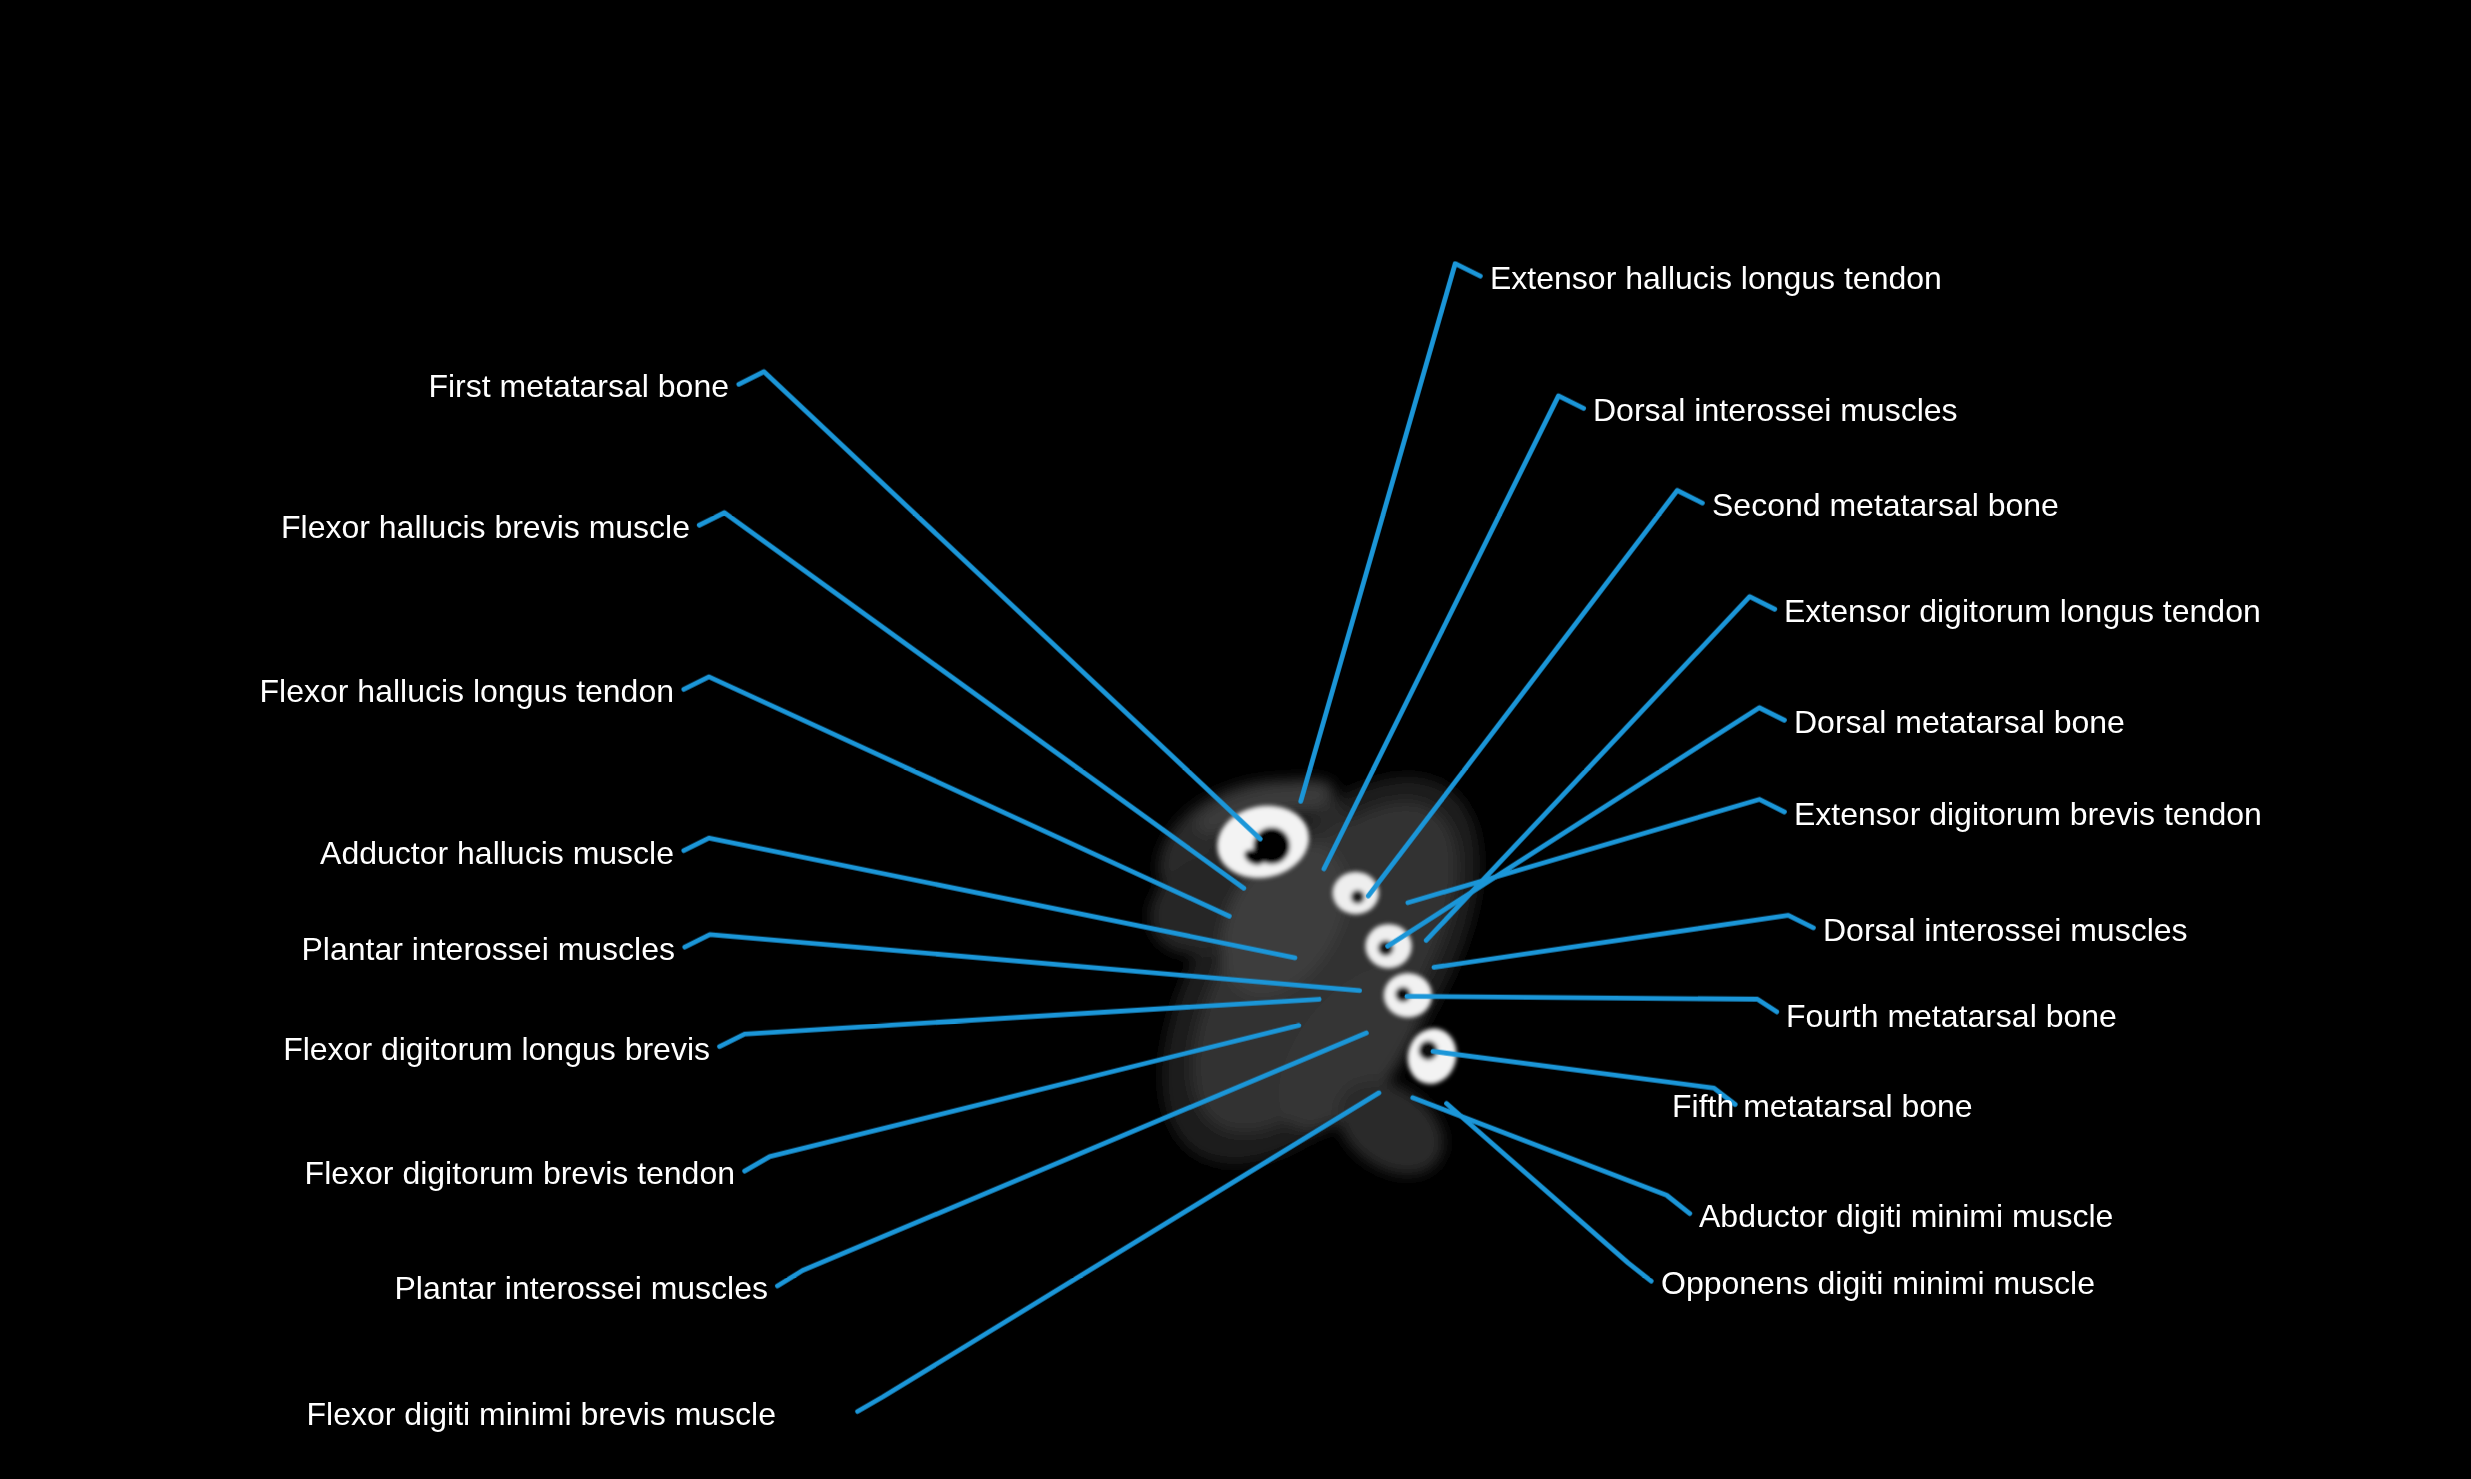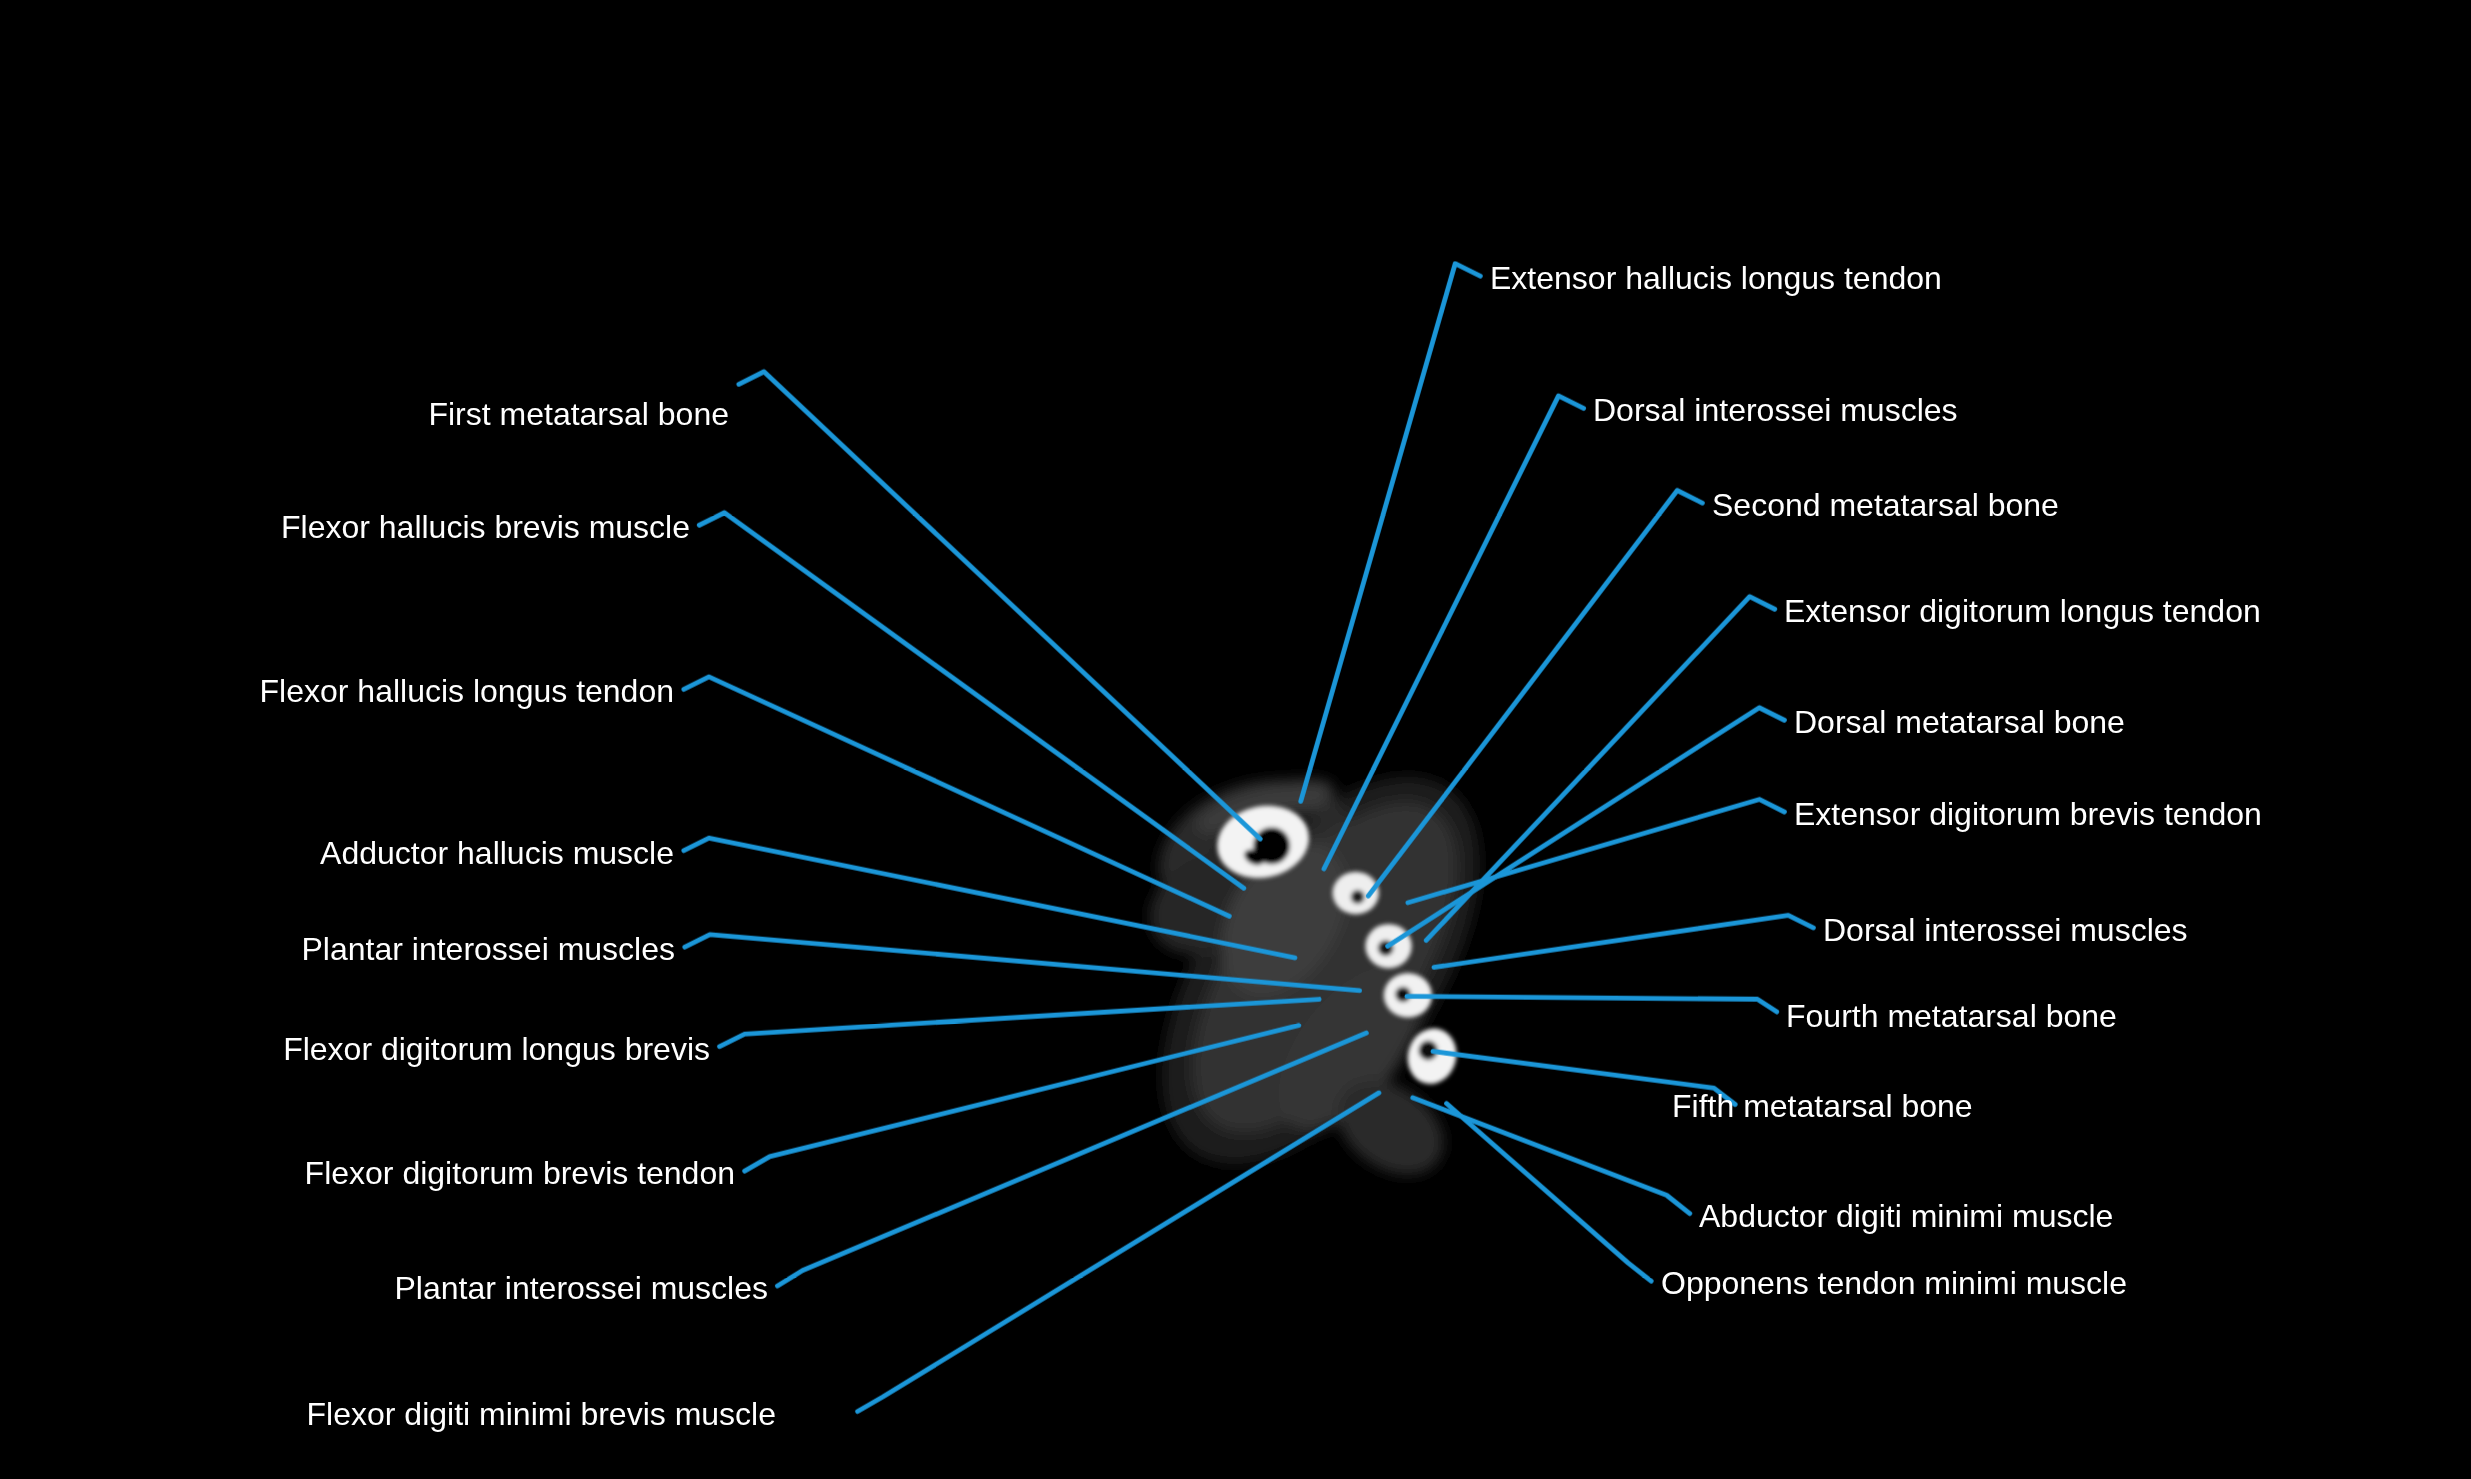--- a/index.html
+++ b/index.html
@@ -94,36 +94,36 @@
       <polyline class="leader" points="1848,746 1822,733 1437,980"></polyline>
       <polyline class="leader" points="1848,841 1822,828 1458,935"></polyline>
       <polyline class="leader" points="1878,961 1852,948 1485,1002"></polyline>
       <polyline class="leader" points="1840,1048 1820,1035 1457,1032"></polyline>
       <polyline class="leader" points="1797,1144 1775,1127 1484,1089"></polyline>
       <polyline class="leader" points="1750,1257 1726,1238 1463,1137"></polyline>
       <polyline class="leader" points="1710,1327 1686,1308 1498,1143"></polyline>
     </g>
   </svg>
 
-  <div class="lbl" style="right:1743px;top:386px;margin-top:28px;">First metatarsal bone</div>
+  <div class="lbl" style="right:1743px;top:386px;">First metatarsal bone</div>
   <div class="lbl" style="right:1782px;top:527px;">Flexor hallucis brevis muscle</div>
   <div class="lbl" style="right:1798px;top:691px;">Flexor hallucis longus tendon</div>
   <div class="lbl" style="right:1798px;top:853px;">Adductor hallucis muscle</div>
   <div class="lbl" style="right:1797px;top:949px;">Plantar interossei muscles</div>
   <div class="lbl" style="right:1762px;top:1049px;">Flexor digitorum longus brevis</div>
   <div class="lbl" style="right:1737px;top:1173px;">Flexor digitorum brevis tendon</div>
   <div class="lbl" style="right:1704px;top:1288px;">Plantar interossei muscles</div>
   <div class="lbl" style="right:1696px;top:1414px;">Flexor digiti minimi brevis muscle</div>
 
   <div class="lbl" style="left:1490px;top:278px;">Extensor hallucis longus tendon</div>
   <div class="lbl" style="left:1593px;top:410px;">Dorsal interossei muscles</div>
   <div class="lbl" style="left:1712px;top:505px;">Second metatarsal bone</div>
   <div class="lbl" style="left:1784px;top:611px;">Extensor digitorum longus tendon</div>
   <div class="lbl" style="left:1794px;top:722px;">Dorsal metatarsal bone</div>
   <div class="lbl" style="left:1794px;top:814px;">Extensor digitorum brevis tendon</div>
   <div class="lbl" style="left:1823px;top:930px;">Dorsal interossei muscles</div>
   <div class="lbl" style="left:1786px;top:1016px;">Fourth metatarsal bone</div>
   <div class="lbl" style="left:1672px;top:1106px;">Fifth metatarsal bone</div>
   <div class="lbl" style="left:1699px;top:1216px;">Abductor digiti minimi muscle</div>
-  <div class="lbl" style="left:1661px;top:1283px;">Opponens tendon minimi muscle</div>
+  <div class="lbl" style="left:1661px;top:1283px;">Opponens digiti minimi muscle</div>
 
 </div>
 
 
 </body></html>

